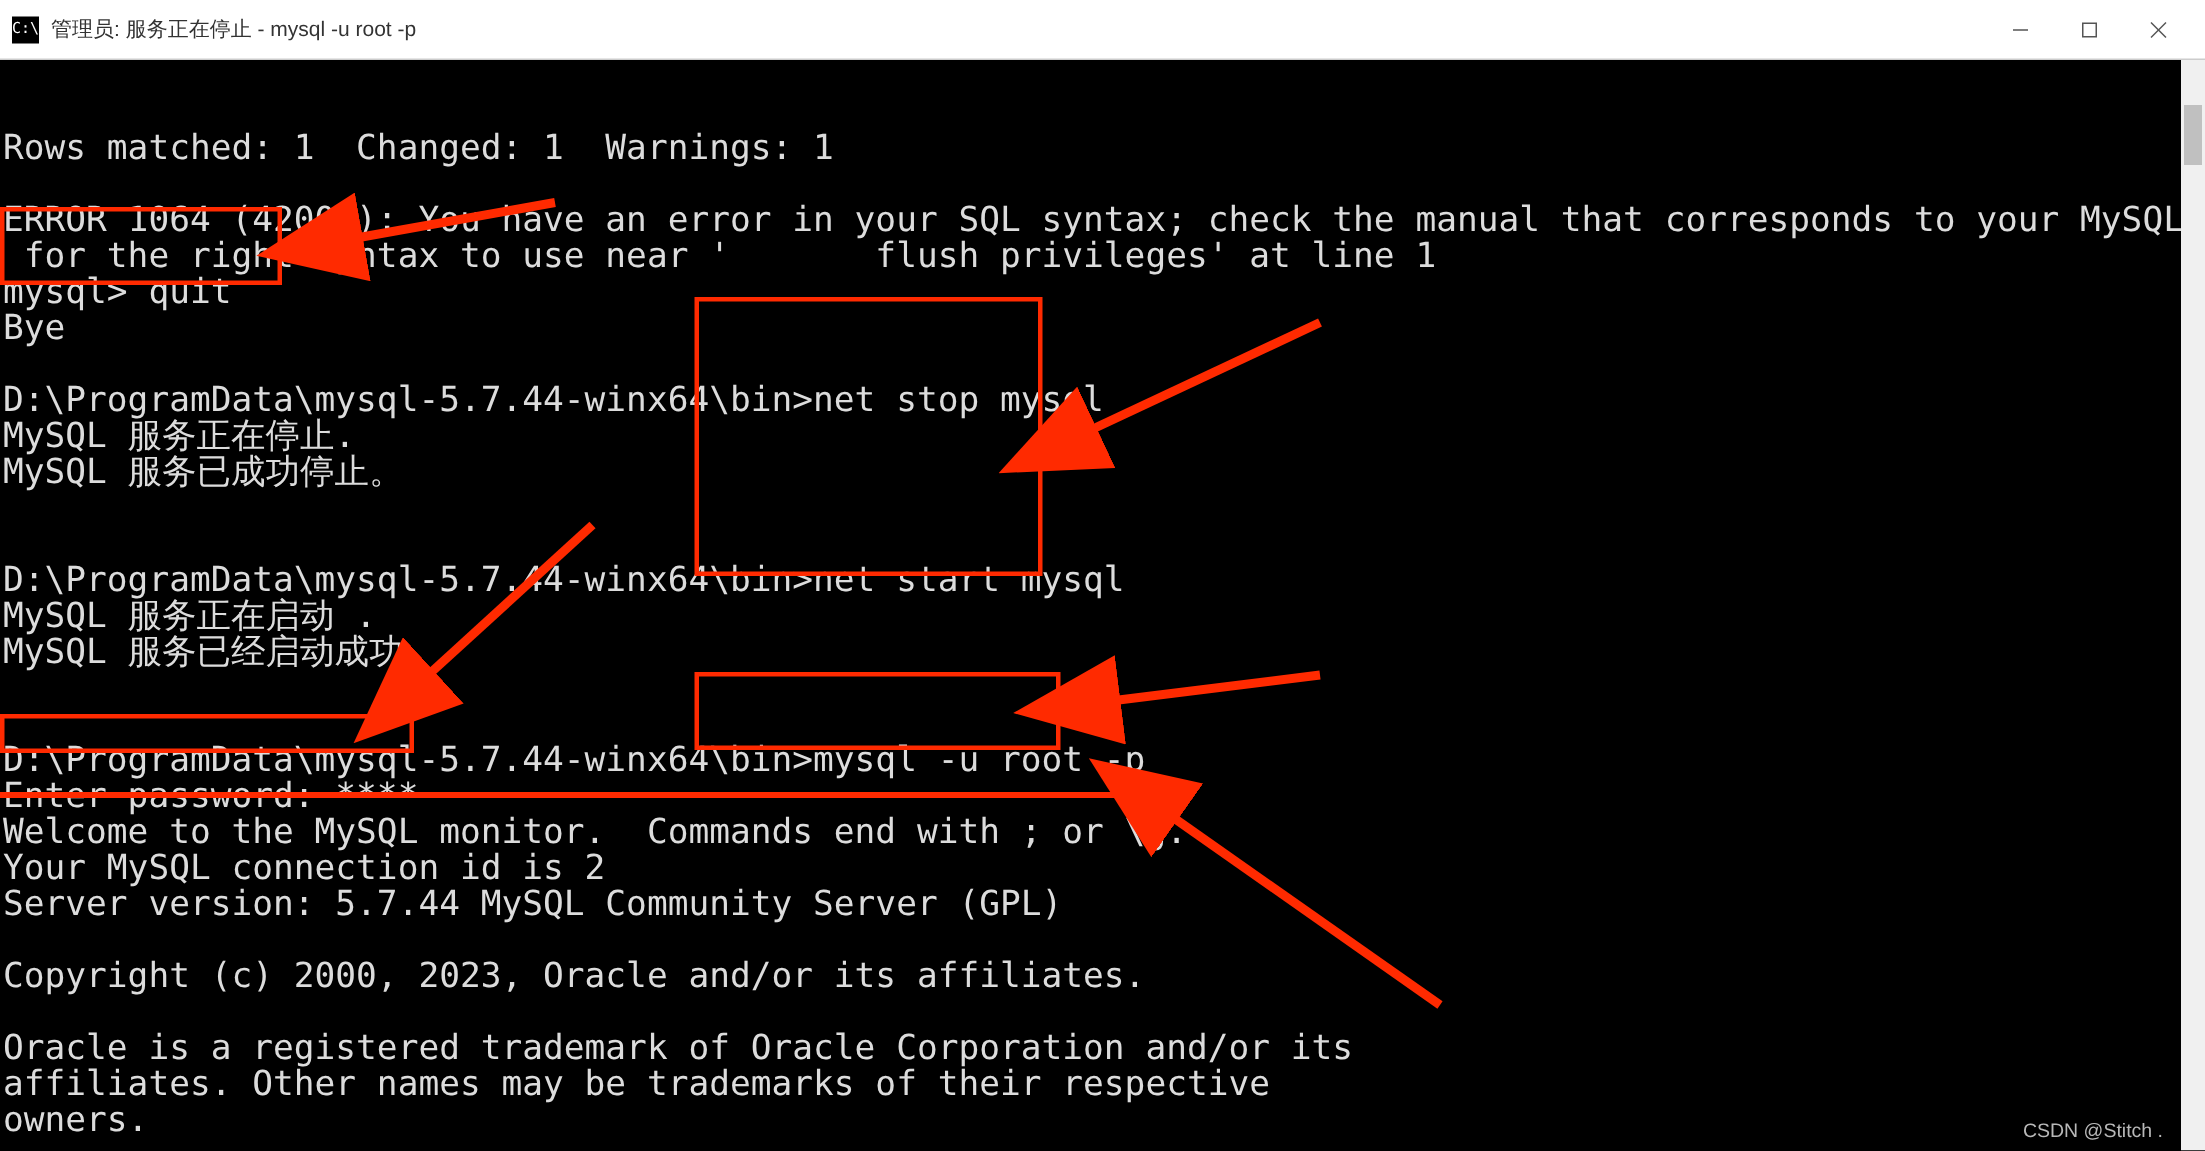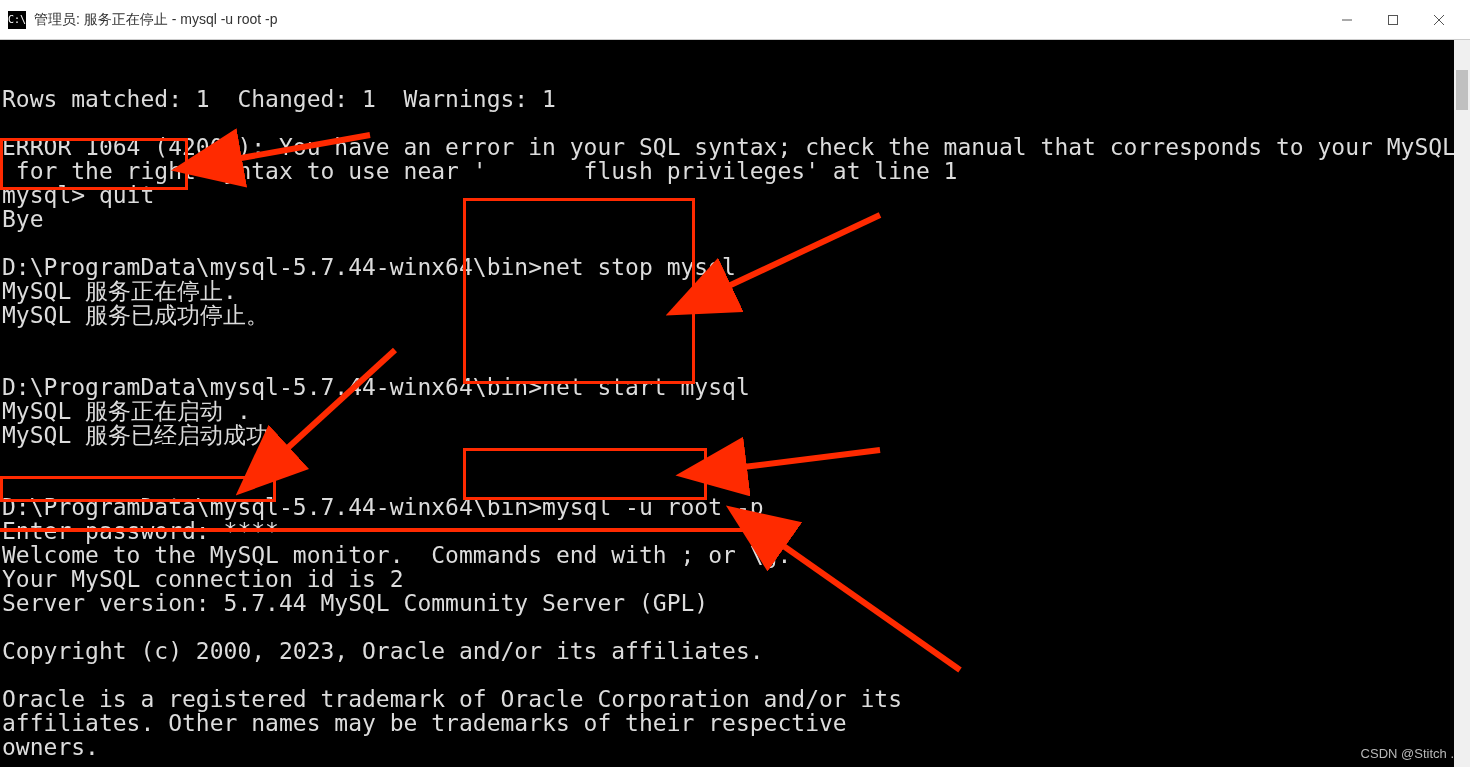--- a/index.html
+++ b/index.html
@@ -89,21 +89,21 @@
     border: 3px solid #ff2a00;
     pointer-events: none;
   }
   .red-line {
     position: absolute;
     background: #ff2a00;
     pointer-events: none;
   }
   .watermark {
     position: absolute;
-    right: 16px;
+    right: 28px;
     bottom: 6px;
     color: #b8b8b8;
     font-size: 13px;
     font-family: "Microsoft YaHei", sans-serif;
   }
 </style>
 </head>
 <body>
 
 <div class="titlebar">

